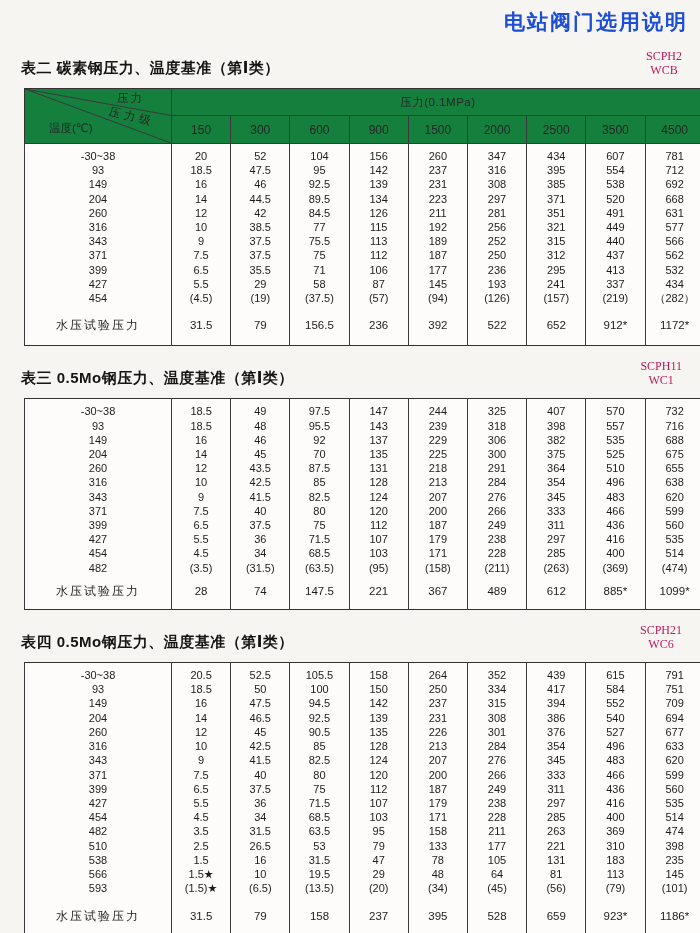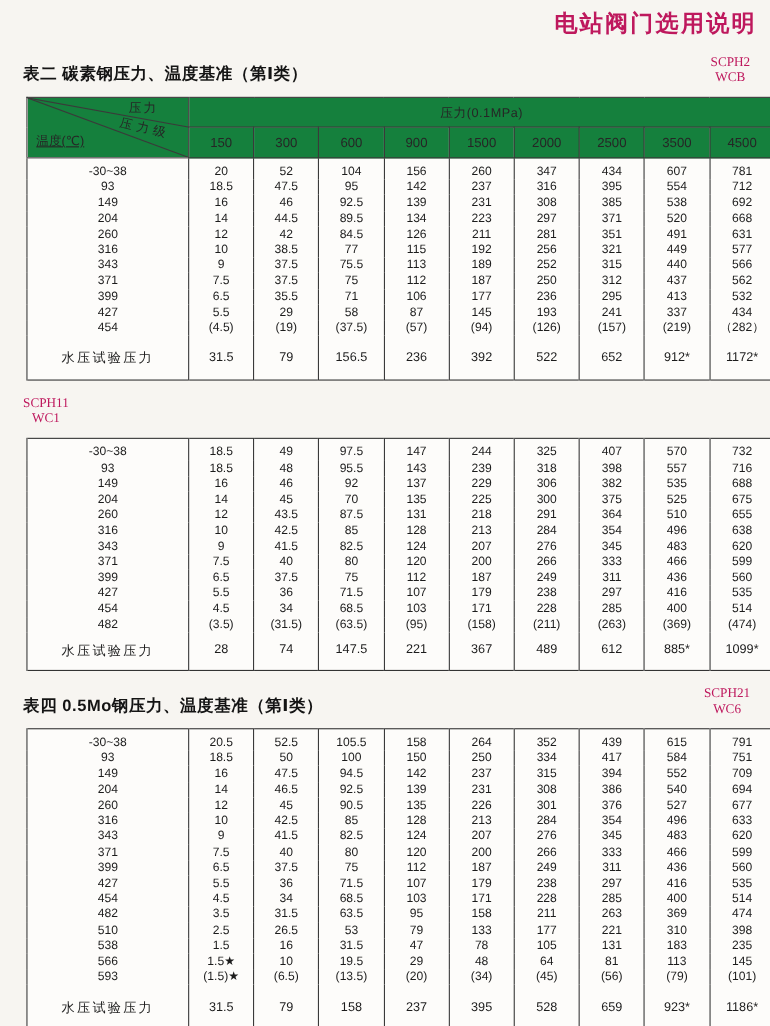--- a/index.html
+++ b/index.html
@@ -5,21 +5,21 @@
   html,body{margin:0;padding:0;}
   .page{
     width:700px;height:933px;box-sizing:border-box;
     background:#f7f5f1;
     font-family:"Liberation Sans","DejaVu Sans",sans-serif;
     color:#1f1f1f;position:relative;overflow:hidden;
     padding-top:8px;
   }
   .page-title{
     text-align:right;padding-right:12px;
-    font-size:21px;font-weight:bold;letter-spacing:2px;color:#be185d;
+    font-size:21px;font-weight:bold;letter-spacing:2px;color:#1d4ed8;
     height:28px;line-height:28px;
   }
   .sec{margin:11px;}
   .sec-head{
     display:flex;justify-content:space-between;align-items:flex-end;
     margin:5px 7px 11px 10px;min-height:30px;
   }
   .caption{
     font-size:15px;font-weight:bold;margin:0;letter-spacing:0.5px;color:#141414;
     line-height:18px;
@@ -53,21 +53,21 @@
     position:relative;border-right:1px solid #3a3a3a;border-bottom:1px solid #3a3a3a;
     padding:0;height:53px;
   }
   .diag-lines{position:absolute;left:0;top:0;width:100%;height:100%;display:block;}
   .diag-lines line{stroke:#3a3a3a;stroke-width:1;}
   .lbl-pressure{position:absolute;top:2px;right:27px;font-size:11.5px;letter-spacing:2px;}
   .lbl-pclass{
     position:absolute;left:84px;top:15px;font-size:11.5px;letter-spacing:4px;
     transform:rotate(13deg);transform-origin:left center;white-space:nowrap;
   }
-  .lbl-temp{position:absolute;left:8px;bottom:7px;font-size:11.5px;text-decoration:underline;}
+  .lbl-temp{position:absolute;left:24px;bottom:7px;font-size:11.5px;}
   tbody td{
     border-left:1px solid #3a3a3a;border-right:1px solid #3a3a3a;
     padding:0;text-align:center;font-size:11px;line-height:14.2px;
     color:#1c1c1c;white-space:nowrap;
   }
   tbody tr.first-row td{padding-top:5px;}
   tr.test-row td{vertical-align:middle;}
   tr.test-row td.test-label{font-size:12px;letter-spacing:2px;}
   tr.test-row td.test-val{font-size:11.5px;}
   .sec-0 tr.test-row td{padding-top:13px;padding-bottom:13px;}
@@ -271,20 +271,21 @@
             <td class="test-val">652</td>
             <td class="test-val">912*</td>
             <td class="test-val">1172*</td>
           </tr>
         </tbody>
     </table>
   </section>
 
   <section class="sec sec-1">
     <div class="sec-head">
+      <h2 class="caption">表三 0.5Mo钢压力、温度基准（第Ⅰ类）</h2>
       <div class="codes">
         <div>SCPH11</div>
         <div>WC1</div>
       </div>
     </div>
     <table class="pt">
       <colgroup>
         <col class="c-temp">
           <col class="c-v">
           <col class="c-v">

